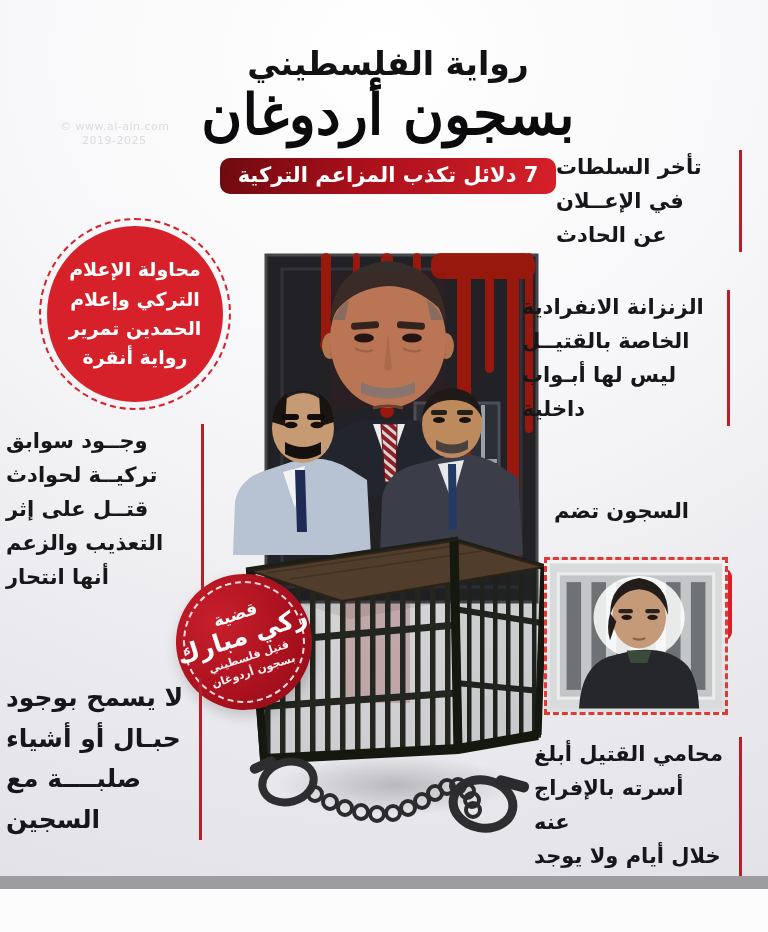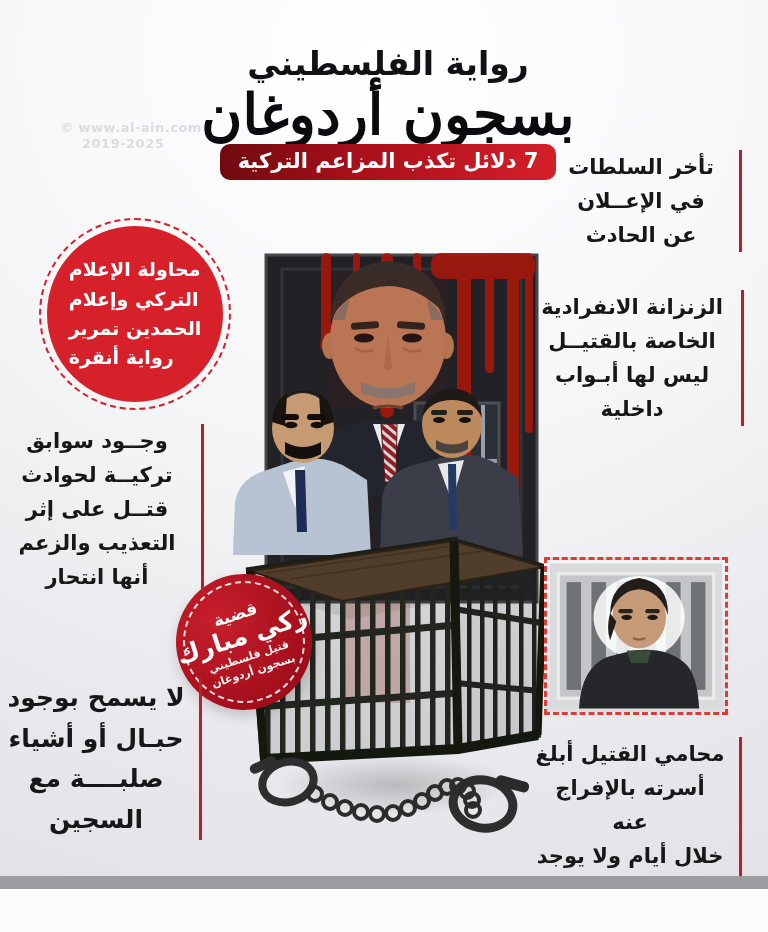--- a/index.html
+++ b/index.html
@@ -2,45 +2,45 @@
 <html lang="ar"><head>
 <meta charset="utf-8">
 <style>
   html,body{margin:0;padding:0;background:#cfcfd4;}
   .stage{
     position:relative;width:768px;height:932px;margin:0 auto;overflow:hidden;
     background:radial-gradient(130% 95% at 50% 6%, #ffffff 0%, #f7f7f9 40%, #ebebef 72%, #e2e2e7 100%);
     font-family:"DejaVu Sans", sans-serif;color:#17171a;
   }
   
-  .watermark{position:absolute;left:60px;top:120px;color:#dcdcdf;font-size:13px;line-height:1.25;letter-spacing:.5px;font-weight:700;}
+  .watermark{position:absolute;left:60px;top:120px;color:#dcdcdf;font-size:11px;line-height:1.25;letter-spacing:.5px;font-weight:400;}
   .watermark .wm2{padding-left:22px;}
   
   .header{position:absolute;left:98px;top:44px;width:580px;text-align:center;}
   .title-sm{font-size:33px;font-weight:700;color:#121214;}
   .title-lg{font-size:56px;font-weight:800;color:#0b0b0d;font-family:"DejaVu Serif", serif;line-height:1.05;margin-top:2px;}
   .badge-main{
-    display:inline-block;padding:5px 18px 7px;border-radius:10px;
+    display:inline-block;margin-top:14px;padding:5px 18px 7px;border-radius:10px;
     background:linear-gradient(100deg,#6e0a10 0%,#a80f1a 40%,#d6202a 100%);
     color:#fff;font-size:21px;font-weight:800;
   }
   
-  .pt{position:absolute;direction:rtl;text-align:center;font-weight:800;font-size:21px;line-height:1.62;white-space:pre-line;color:#17171a;}
+  .pt{position:absolute;direction:rtl;text-align:left;font-weight:800;font-size:21px;line-height:1.62;white-space:pre-line;color:#17171a;}
   .rl{border-right:3px solid #b42129;padding-right:13px;}
   .pill{display:inline-block;margin-top:6px;padding:3px 14px 5px;border-radius:9px;background:#d6202a;color:#fff;font-size:20px;font-weight:800;}
   .pt-r1{right:26px;top:150px;width:170px;}
-  .pt-r2{right:24px;top:290px;width:192px;padding-left:12px;}
+  .pt-r2{right:38px;top:290px;width:192px;padding-left:12px;}
   .pt-r3{right:36px;top:460px;width:178px;}
   .pt-r4{right:26px;top:737px;width:192px;}
   .pt-l1{left:6px;top:424px;width:182px;font-size:21px;}
   .pt-l2{left:6px;top:678px;width:180px;font-size:25px;}
   
   .stamp-media{
     position:absolute;left:47px;top:226px;width:176px;height:176px;border-radius:50%;
-    background:#d6212b;display:flex;align-items:center;justify-content:center;text-align:left;
+    background:#d6212b;display:flex;align-items:center;justify-content:center;text-align:center;
     direction:rtl;color:#fff;font-size:19px;font-weight:800;line-height:1.55;white-space:pre-line;
   }
   .stamp-media::before{content:"";position:absolute;inset:-8px;border:2px dashed #d6212b;border-radius:50%;}
   
   .stamp-case{
     position:absolute;left:176px;top:574px;width:136px;height:136px;border-radius:50%;
     background:radial-gradient(90% 90% at 35% 30%, #c81f2c 0%, #a50f1c 70%, #8f0c17 100%);
     transform:rotate(-18deg);display:flex;flex-direction:column;align-items:center;justify-content:center;
     direction:rtl;color:#fff;text-align:center;box-shadow:0 6px 14px rgba(0,0,0,.18);
   }
@@ -247,20 +247,24 @@
 صلبــــة مع
 السجين</div>
 
   <div class="pt pt-r1 rl">تأخر السلطات
 في الإعــلان
 عن الحادث</div>
   <div class="pt pt-r2 rl">الزنزانة الانفرادية
 الخاصة بالقتيــل
 ليس لها أبـواب
 داخلية</div>
+  <div class="pt pt-r3">
+    <div>السجون تضم</div>
+    <span class="pill">كاميرات مراقبة</span>
+  </div>
 
   <div class="photo">
     <svg viewBox="0 0 166 140">
       <rect x="0" y="0" width="166" height="140" fill="#d9dadc"></rect>
       <rect x="8" y="10" width="150" height="120" fill="#c3c5c8" stroke="#eceded" stroke-width="3"></rect>
       <g fill="#6e7175">
         <rect x="16" y="18" width="14" height="104"></rect>
           <rect x="40" y="18" width="14" height="104"></rect>
         <rect x="64" y="18" width="14" height="104"></rect>
           <rect x="88" y="18" width="14" height="104"></rect>

